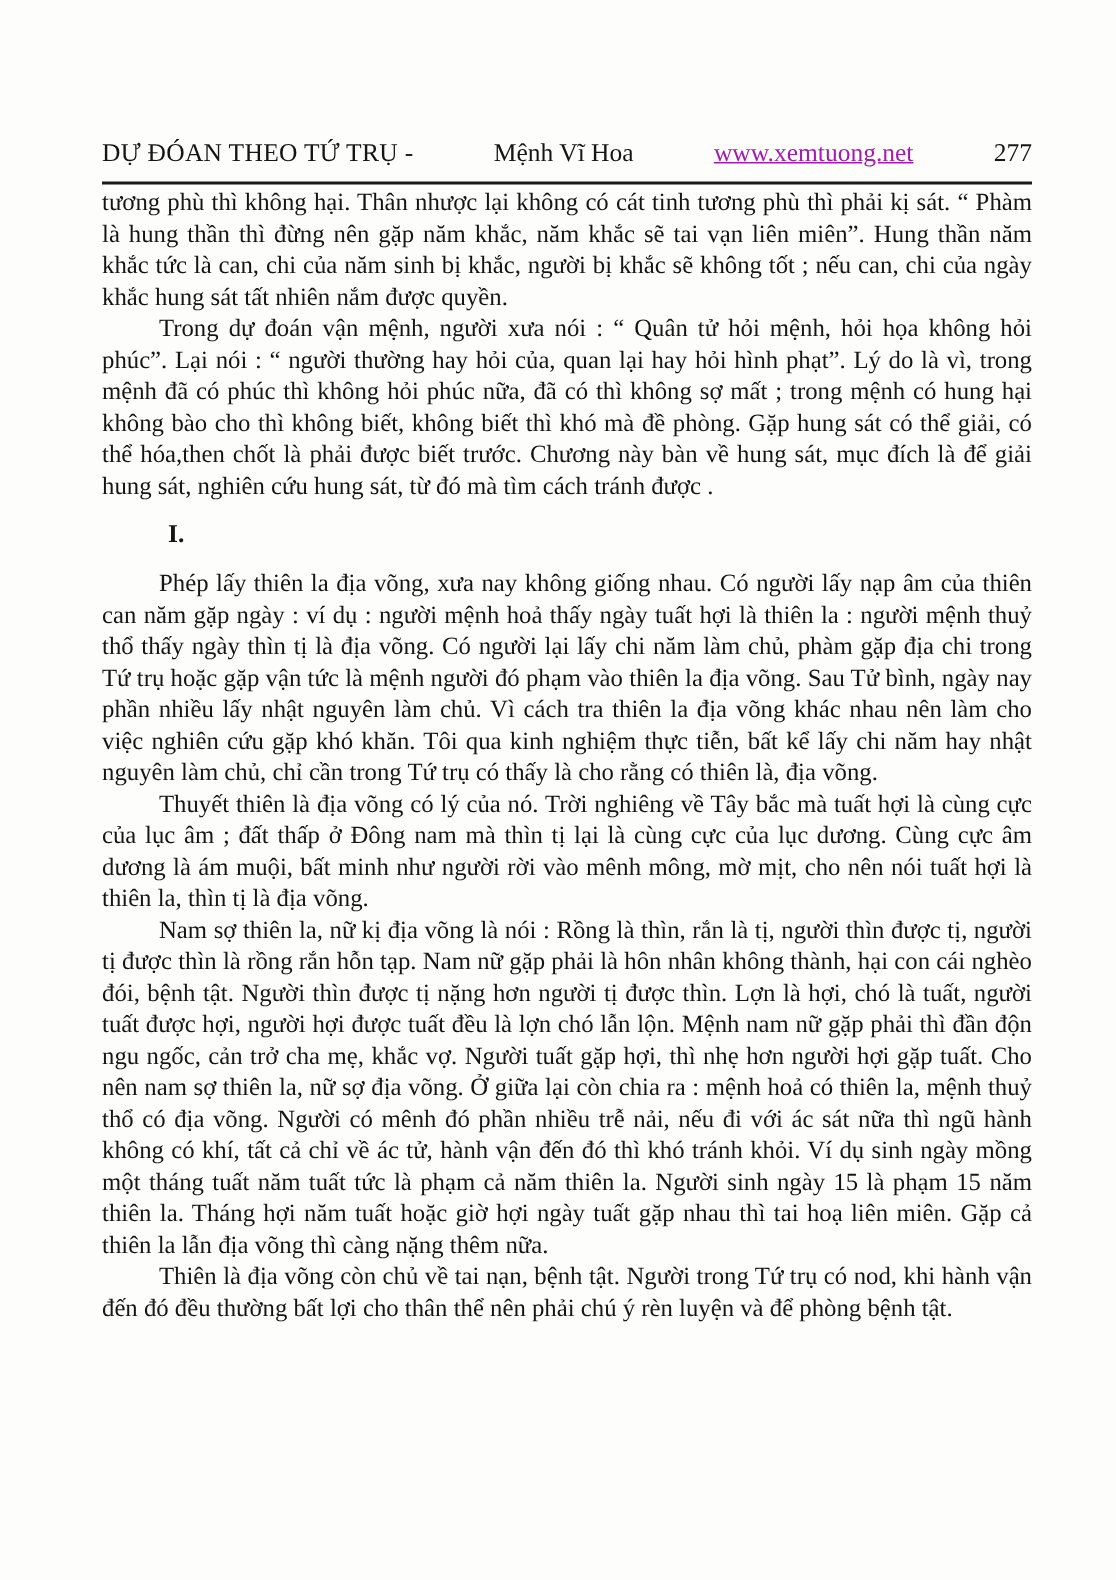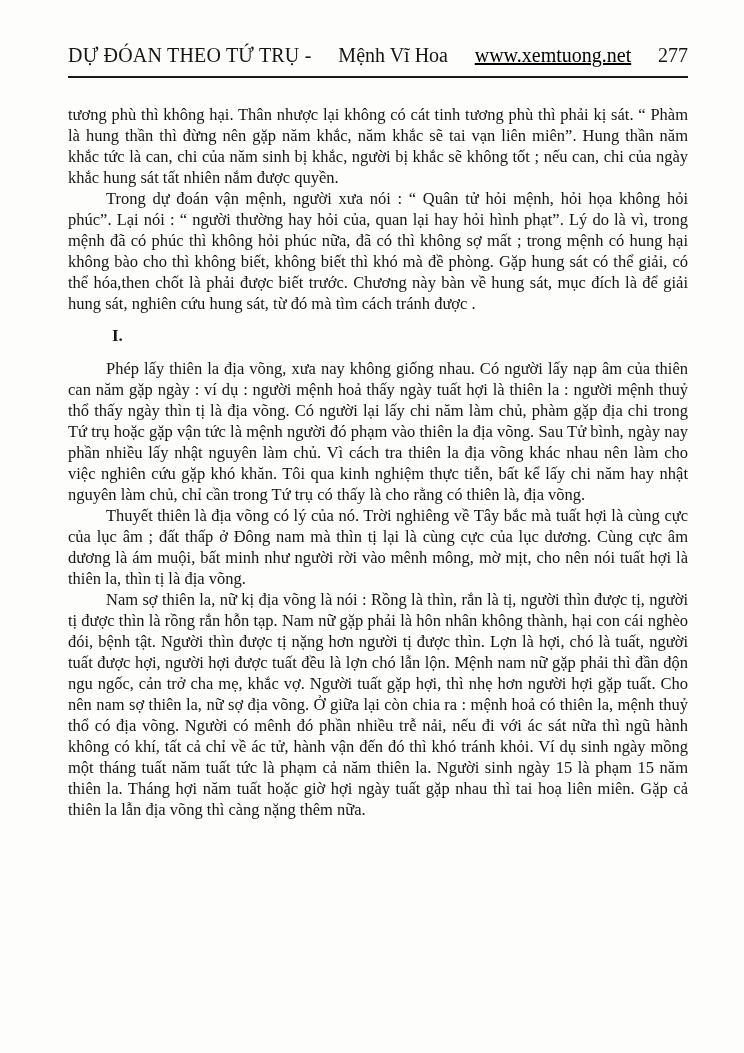--- a/index.html
+++ b/index.html
@@ -13,36 +13,37 @@
     box-sizing: border-box;
     width: 744px; height: 1053px;
     background: #fdfdfc;
     padding: 44px 56px 0 68px;
     overflow: hidden;
   }
   .header-row {
     display: flex;
     justify-content: space-between;
     align-items: flex-end;
-    font-size: 20px;
+    font-size: 17px;
     white-space: nowrap;
+    margin-top: 48px;
   }
   .book-title { letter-spacing: 0.2px; }
   .website-link {
     text-decoration: underline;
-    color: #000000;
+    color: #a21caf;
     cursor: pointer;
   }
   .header-rule {
     border: none;
     border-top: 2px solid #1b1b1b;
     margin: 9px 0 0 0;
   }
   .content {
-    margin-top: 26px;
+    margin-top: 1px;
     font-size: 16.5px;
     line-height: 21px;
     text-align: justify;
   }
   .content p { margin: 0; text-indent: 38px; }
   .content p.no-indent { text-indent: 0; }
   .section-heading {
     display: flex;
     font-weight: bold;
     font-size: 17px;
@@ -70,15 +71,16 @@
     <p class="no-indent">tương phù thì không hại. Thân nhược lại không có cát tinh tương phù thì phải kị sát. “ Phàm là hung thần thì đừng nên gặp năm khắc, năm khắc sẽ tai vạn liên miên”. Hung thần năm khắc tức là can, chi của năm sinh bị khắc, người bị khắc sẽ không tốt ; nếu can, chi của ngày khắc hung sát tất nhiên nắm được quyền.</p>
     <p>Trong dự đoán vận mệnh, người xưa nói : “ Quân tử hỏi mệnh, hỏi họa không hỏi phúc”. Lại nói : “ người thường hay hỏi của, quan lại hay hỏi hình phạt”. Lý do là vì, trong mệnh đã có phúc thì không hỏi phúc nữa, đã có thì không sợ mất ; trong mệnh có hung hại không bào cho thì không biết, không biết thì khó mà đề phòng. Gặp hung sát có thể giải, có thể hóa,then chốt là phải được biết trước. Chương này bàn về hung sát, mục đích là để giải hung sát, nghiên cứu hung sát, từ đó mà tìm cách tránh được .</p>
 
     <div class="section-heading">
       <span class="section-numeral">I.</span>
     </div>
 
     <p>Phép lấy thiên la địa võng, xưa nay không giống nhau. Có người  lấy nạp âm của thiên can năm gặp ngày : ví dụ : người mệnh hoả thấy ngày tuất hợi là thiên  la : người mệnh thuỷ thổ thấy ngày thìn tị là địa võng. Có người lại lấy chi năm làm chủ, phàm gặp địa chi trong Tứ trụ  hoặc gặp vận tức là mệnh người đó phạm vào thiên la địa võng. Sau Tử bình, ngày nay phần nhiều lấy nhật nguyên làm chủ. Vì cách tra thiên la địa võng khác nhau nên làm cho việc nghiên cứu gặp khó khăn. Tôi qua kinh nghiệm thực tiễn, bất kể lấy chi năm hay nhật nguyên làm chủ, chỉ cần trong Tứ trụ có thấy là cho rằng có thiên là, địa võng.</p>
     <p>Thuyết thiên là địa võng có lý của nó. Trời nghiêng về Tây bắc mà tuất hợi là cùng cực của lục âm ; đất thấp ở Đông nam mà thìn tị lại là cùng cực của lục dương. Cùng cực âm dương là ám muội, bất minh như người rời vào mênh mông, mờ mịt, cho nên nói tuất hợi là thiên la, thìn tị là địa võng.</p>
     <p>Nam sợ thiên la, nữ kị địa võng là nói : Rồng là thìn, rắn là tị, người thìn được tị, người tị được thìn là rồng rắn hỗn tạp. Nam nữ gặp phải là hôn nhân không thành, hại con cái nghèo đói, bệnh tật. Người thìn được tị nặng hơn người tị được thìn. Lợn là hợi, chó là tuất, người tuất được hợi, người hợi được tuất đều là lợn chó lẫn lộn. Mệnh nam nữ gặp phải thì đần độn ngu ngốc, cản trở cha mẹ, khắc vợ. Người tuất gặp hợi, thì nhẹ hơn người hợi gặp tuất. Cho nên nam sợ thiên la, nữ sợ địa võng. Ở giữa lại còn chia ra : mệnh hoả có thiên la, mệnh thuỷ thổ có địa võng. Người có mênh đó phần nhiều trễ nải, nếu đi với ác sát nữa thì ngũ hành không có khí, tất cả chỉ về ác tử, hành vận đến đó thì khó tránh khỏi. Ví dụ sinh ngày mồng một tháng tuất năm tuất tức là phạm cả năm thiên la. Người sinh ngày 15 là phạm 15 năm thiên la. Tháng hợi năm tuất hoặc giờ hợi ngày tuất gặp nhau thì tai hoạ liên miên. Gặp cả thiên la lẫn địa võng thì càng nặng thêm nữa.</p>
+    <p>Thiên là địa võng còn chủ về tai nạn, bệnh tật. Người trong Tứ trụ có nod, khi hành vận đến đó đều thường bất lợi cho thân thể nên phải chú ý rèn luyện và để phòng bệnh tật.</p>
   </div>
 
 </div>
 
 </body></html>

